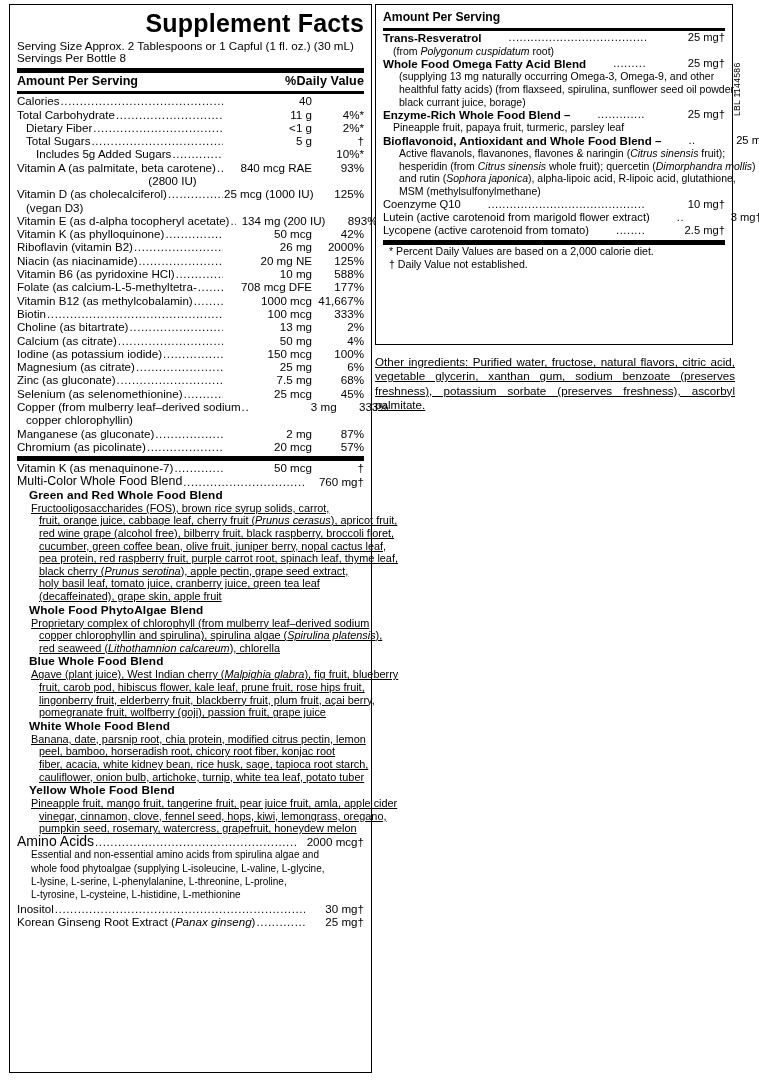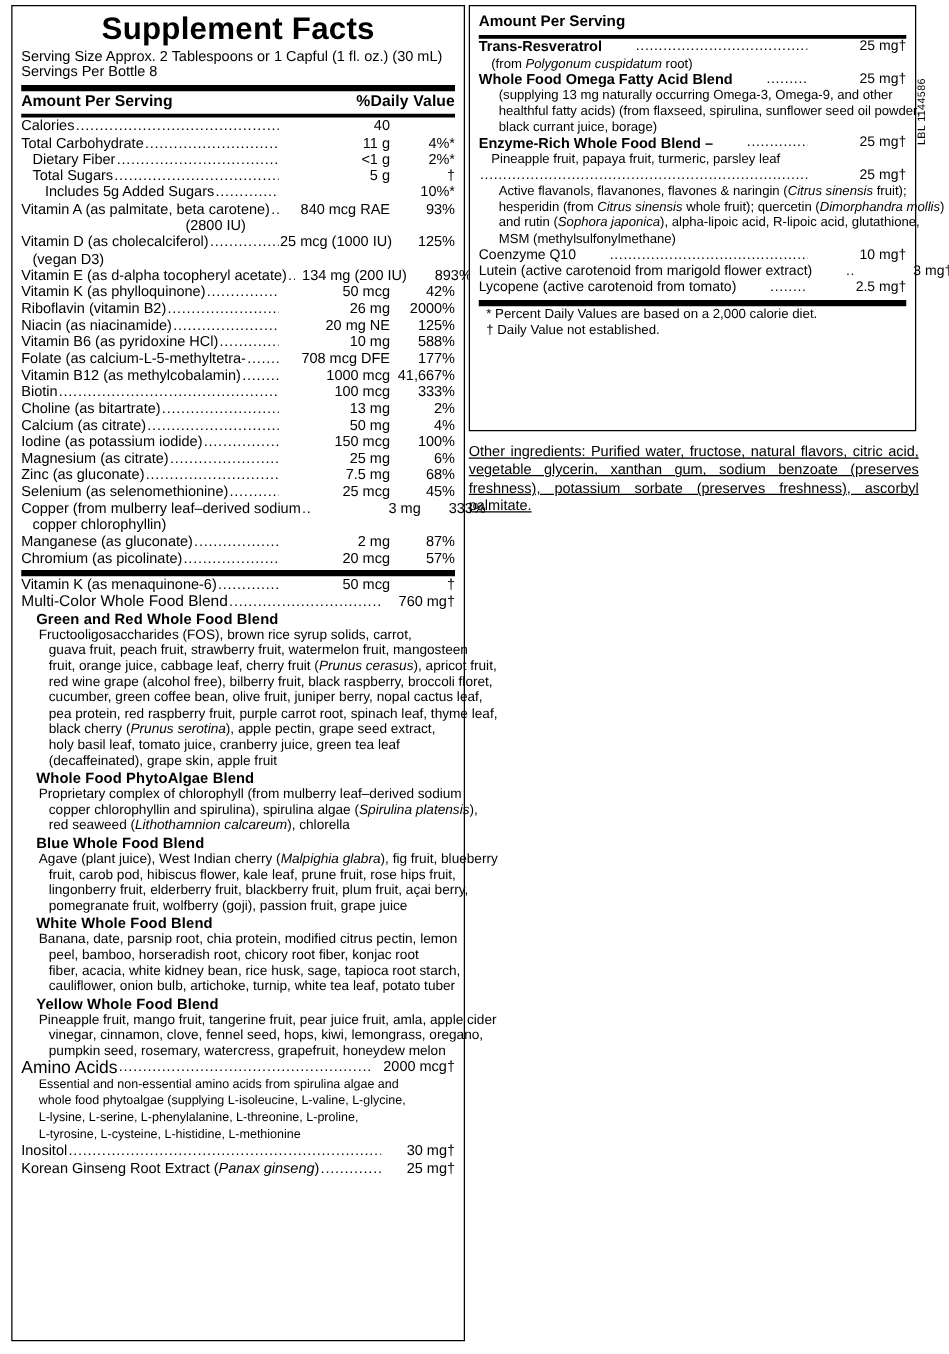--- a/index.html
+++ b/index.html
@@ -13,21 +13,21 @@
   }
   .label-root{position:relative;width:759px;height:1083px;overflow:hidden;}
 
   
   .panel{position:absolute;border:1.6px solid #000;background:#fff;box-sizing:border-box;}
   #left-panel{left:9px;top:4px;width:363px;height:1069px;padding:4px 7px 0 7px;}
   #right-panel{left:375px;top:4px;width:358px;height:341px;padding:4px 7px 0 7px;}
 
   
   .facts-title{
-    text-align:center;font-weight:bold;font-size:25px;line-height:27px;
+    text-align:right;font-weight:bold;font-size:25px;line-height:27px;
     letter-spacing:.2px;margin:1px 0 3px 0;font-family:"Liberation Sans",sans-serif;
   }
   .serving-line{font-size:11.6px;line-height:12.4px;white-space:nowrap;}
 
   
   .rule-thick{height:5px;background:#000;margin:3px 0 0 0;}
   .rule-med{height:3.4px;background:#000;margin:1px 0 0 0;}
 
   
   .hdr-row{display:flex;justify-content:space-between;align-items:baseline;
@@ -46,21 +46,21 @@
   .pct-w{width:52px;}
   .ind1{padding-left:9px;}
   .ind2{padding-left:19px;}
   .cont{font-size:11.6px;line-height:13.3px;white-space:nowrap;}
   .cont-right{font-size:11.6px;line-height:13.3px;text-align:center;padding-right:36px;}
   .b{font-weight:normal;}
 
   
   .blend-head{font-weight:bold;font-size:11.8px;line-height:14px;padding-left:12px;letter-spacing:.1px;}
   .blend-body{font-size:10.9px;line-height:12.6px;padding-left:14px;}
-  .blend-body div{white-space:nowrap;}
+  .blend-body div{white-space:nowrap;text-decoration:underline;}
   .subhang{padding-left:8px;}
 
   .amino-body{font-size:10px;line-height:13.4px;padding-left:14px;}
   .amino-body div{white-space:nowrap;}
 
   
   .r-hdr{font-weight:bold;font-size:12.2px;line-height:15px;padding:1px 0 2px 0;}
   .r-rows{font-size:11.2px;line-height:13.2px;}
   .r-row{display:flex;align-items:flex-start;white-space:nowrap;gap:26px;}
   .r-row .nm{flex:0 0 auto;}
@@ -254,39 +254,38 @@
           <span class="dots">............................................................................................................................................................................................................................</span>
           <span class="amt amt-w">20 mcg</span>
           <span class="pct pct-w">57%</span>
         </div>
       </div>
 
     <div class="rule-thick"></div>
 
     <div class="rows" id="vitamink2-row">
         <div class="row ">
-          <span class="nm">Vitamin K (as menaquinone-6)</span>
+          <span class="nm">Vitamin K (as menaquinone-7)</span>
           <span class="dots">............................................................................................................................................................................................................................</span>
           <span class="amt amt-w">50 mcg</span>
           <span class="pct pct-w">†</span>
         </div>
       </div>
     <div class="rows" id="multicolor-row">
         <div class="row">
           <span class="nm b" style="font-size:12.4px">Multi-Color Whole Food Blend</span>
           <span class="dots">............................................................................................................................................................................................................................</span>
           <span class="amt" style="width:58px">760 mg†</span>
         </div>
       </div>
 
     <div id="blend-sections">
         <div class="blend-head">Green and Red Whole Food Blend</div>
         <div class="blend-body">
           <div class="">Fructooligosaccharides (FOS), brown rice syrup solids, carrot,</div>
-          <div class="subhang">guava fruit, peach fruit, strawberry fruit, watermelon fruit, mangosteen</div>
           <div class="subhang">fruit, orange juice, cabbage leaf, cherry fruit (<i>Prunus cerasus</i>), apricot fruit,</div>
           <div class="subhang">red wine grape (alcohol free), bilberry fruit, black raspberry, broccoli floret,</div>
           <div class="subhang">cucumber, green coffee bean, olive fruit, juniper berry, nopal cactus leaf,</div>
           <div class="subhang">pea protein, red raspberry fruit, purple carrot root, spinach leaf, thyme leaf,</div>
           <div class="subhang">black cherry (<i>Prunus serotina</i>), apple pectin, grape seed extract,</div>
           <div class="subhang">holy basil leaf, tomato juice, cranberry juice, green tea leaf</div>
           <div class="subhang">(decaffeinated), grape skin, apple fruit</div>
         </div>
         <div class="blend-head">Whole Food PhytoAlgae Blend</div>
         <div class="blend-body">
@@ -365,20 +364,21 @@
         <div class="r-sub2">(supplying 13 mg naturally occurring Omega-3, Omega-9, and other</div>
         <div class="r-sub2">healthful fatty acids) (from flaxseed, spirulina, sunflower seed oil powder,</div>
         <div class="r-sub2">black currant juice, borage)</div>
         <div class="r-row">
           <span class="nm r-bold">Enzyme-Rich Whole Food Blend –</span>
           <span class="dots">............................................................................................................................................................................................................................</span>
           <span class="amt">25 mg†</span>
         </div>
         <div class="r-sub">Pineapple fruit, papaya fruit, turmeric, parsley leaf</div>
         <div class="r-row">
+          <span class="nm r-bold">Bioflavonoid, Antioxidant and Whole Food Blend –</span>
           <span class="dots">............................................................................................................................................................................................................................</span>
           <span class="amt">25 mg†</span>
         </div>
         <div class="r-sub2">Active flavanols, flavanones, flavones &amp; naringin (<i>Citrus sinensis</i> fruit);</div>
         <div class="r-sub2">hesperidin (from <i>Citrus sinensis</i> whole fruit); quercetin (<i>Dimorphandra mollis</i>)</div>
         <div class="r-sub2">and rutin (<i>Sophora japonica</i>), alpha-lipoic acid, R-lipoic acid, glutathione,</div>
         <div class="r-sub2">MSM (methylsulfonylmethane)</div>
         <div class="r-row">
           <span class="nm">Coenzyme Q10</span>
           <span class="dots">............................................................................................................................................................................................................................</span>

